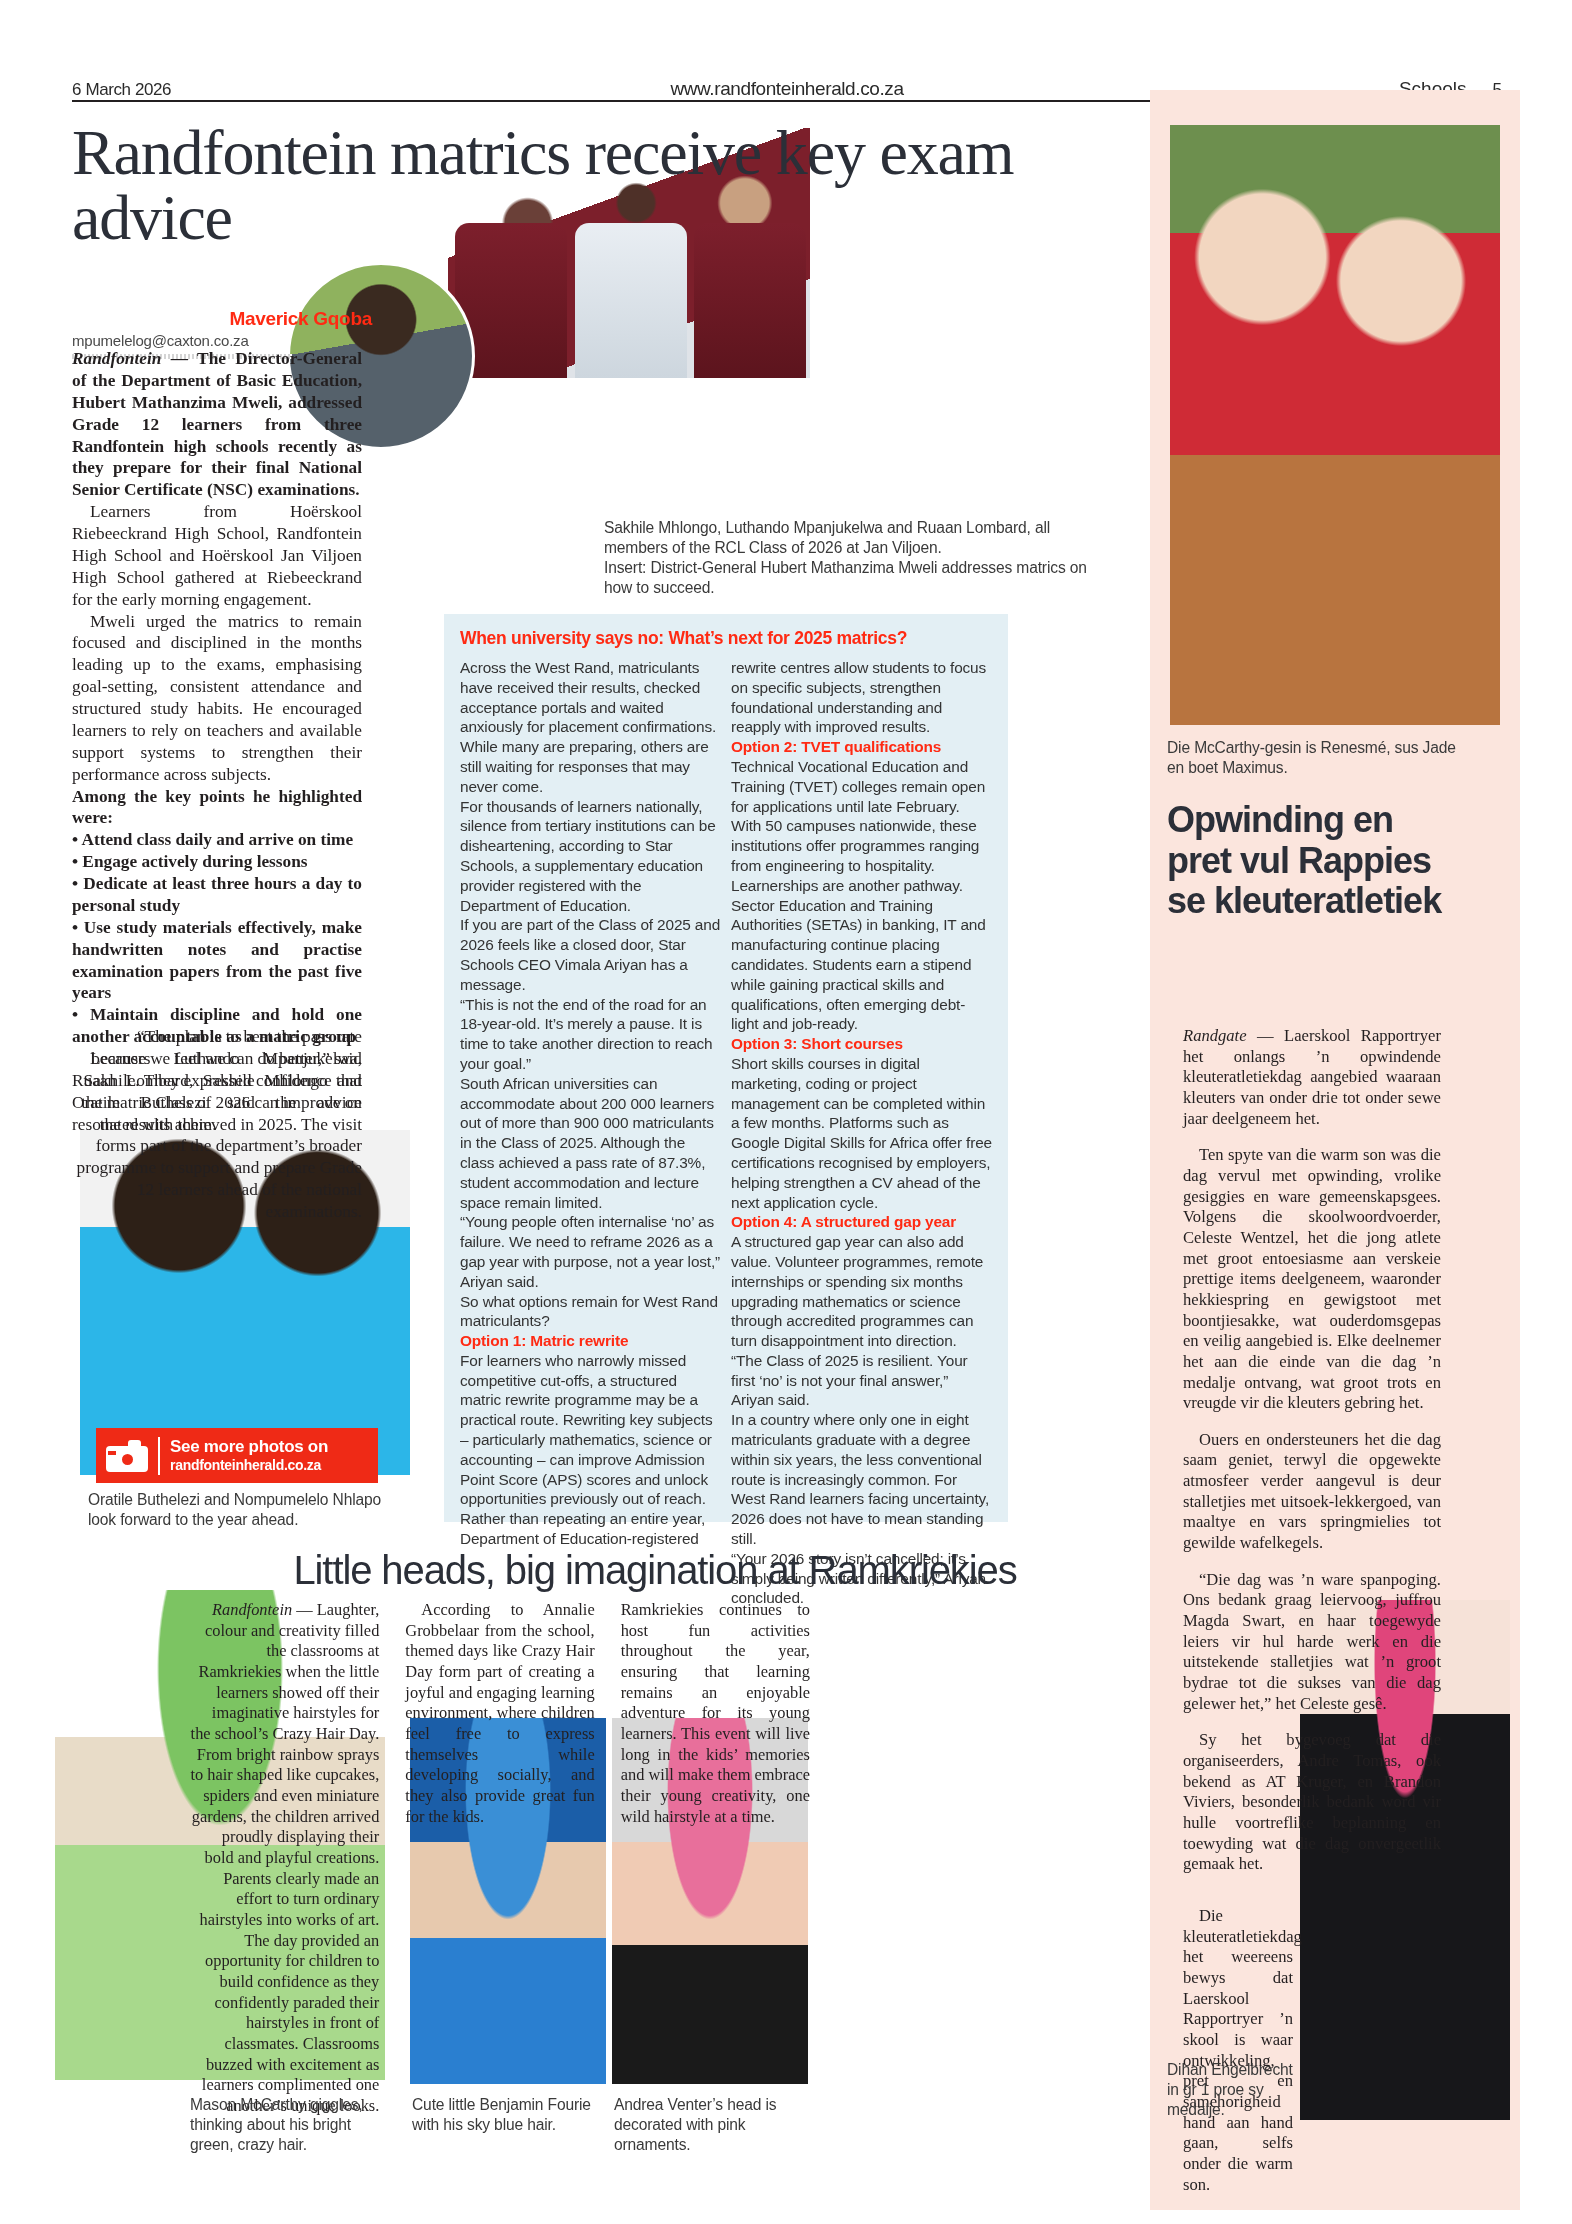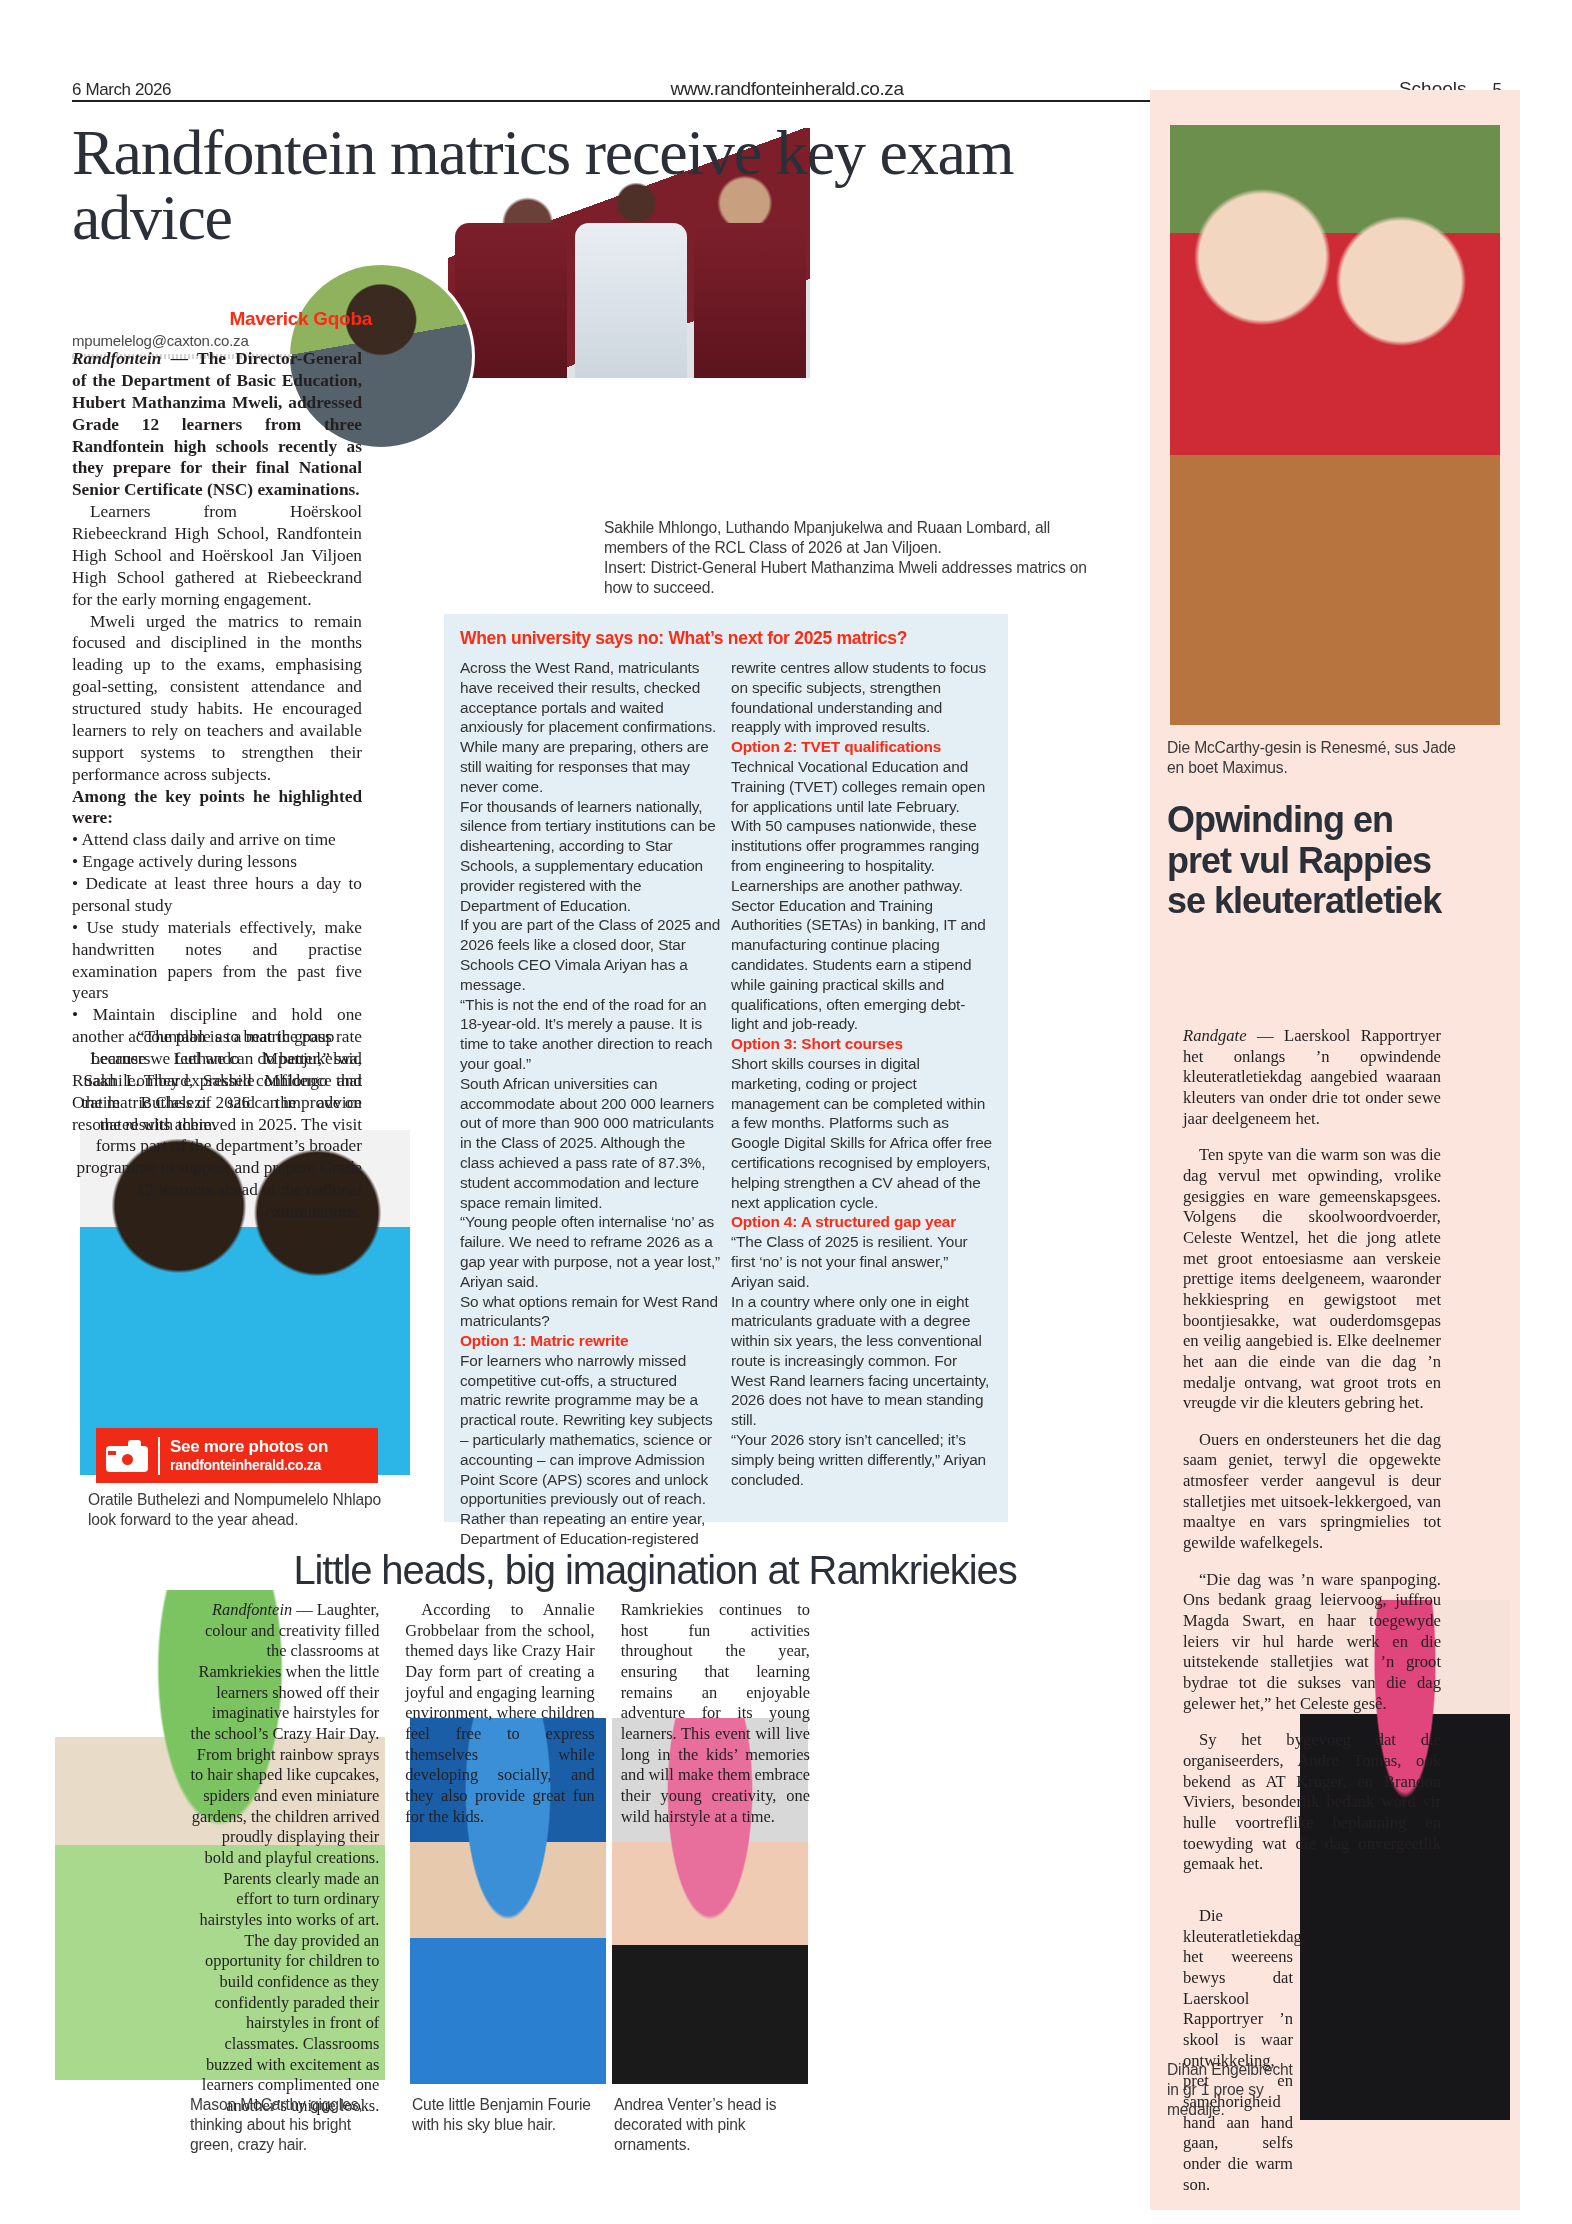--- a/index.html
+++ b/index.html
@@ -50,21 +50,21 @@
   }
 
   
   .body-txt { font-size:17.3px; line-height:1.265; text-align:justify;
               hyphens:auto; }
   .body-txt p { margin:0; text-indent:18px; }
   .body-txt p.lead { text-indent:0; font-weight:bold; }
   .body-txt p.nobull { text-indent:0; }
   .body-txt em { font-style:italic; }
   .bullets { margin:0; }
-  .bullets p { text-indent:0; }
+  .bullets p { text-indent:0;font-weight:bold; }
 
   
   .ph { position:absolute; overflow:hidden; }
   .ph-students {
     left:448px; top:128px; width:362px; height:250px;
     background:
       radial-gradient(circle at 22% 38%, #6a4038 0 7%, transparent 8%),
       radial-gradient(circle at 52% 30%, #4e3028 0 7%, transparent 8%),
       radial-gradient(circle at 82% 30%, #c8a080 0 7%, transparent 8%),
       linear-gradient(160deg,#ffffff 0 34%, #7c1f2b 34% 74%, #dfe3e8 74% 100%);
@@ -289,20 +289,21 @@
         <p>Rather than repeating an entire year, Department of Education-registered</p>
       </div>
     <div class="bb-col" id="bbRight">
         <p>rewrite centres allow students to focus on specific subjects, strengthen foundational understanding and reapply with improved results.</p>
         <p class="opt">Option 2: TVET qualifications</p>
         <p>Technical Vocational Education and Training (TVET) colleges remain open for applications until late February. With 50 campuses nationwide, these institutions offer programmes ranging from engineering to hospitality.</p>
         <p>Learnerships are another pathway. Sector Education and Training Authorities (SETAs) in banking, IT and manufacturing continue placing candidates. Students earn a stipend while gaining practical skills and qualifications, often emerging debt-light and job-ready.</p>
         <p class="opt">Option 3: Short courses</p>
         <p>Short skills courses in digital marketing, coding or project management can be completed within a few months. Platforms such as Google Digital Skills for Africa offer free certifications recognised by employers, helping strengthen a CV ahead of the next application cycle.</p>
         <p class="opt">Option 4: A structured gap year</p>
+        <p>A structured gap year can also add value. Volunteer programmes, remote internships or spending six months upgrading mathematics or science through accredited programmes can turn disappointment into direction.</p>
         <p>“The Class of 2025 is resilient. Your first ‘no’ is not your final answer,” Ariyan said.</p>
         <p>In a country where only one in eight matriculants graduate with a degree within six years, the less conventional route is increasingly common. For West Rand learners facing uncertainty, 2026 does not have to mean standing still.</p>
         <p>“Your 2026 story isn’t cancelled; it’s simply being written differently,” Ariyan concluded.</p>
       </div>
   </div>
 </div>
 
 <div class="h2-ram">Little heads, big imagination at Ramkriekies</div>
 
 <div class="ram-cols">

